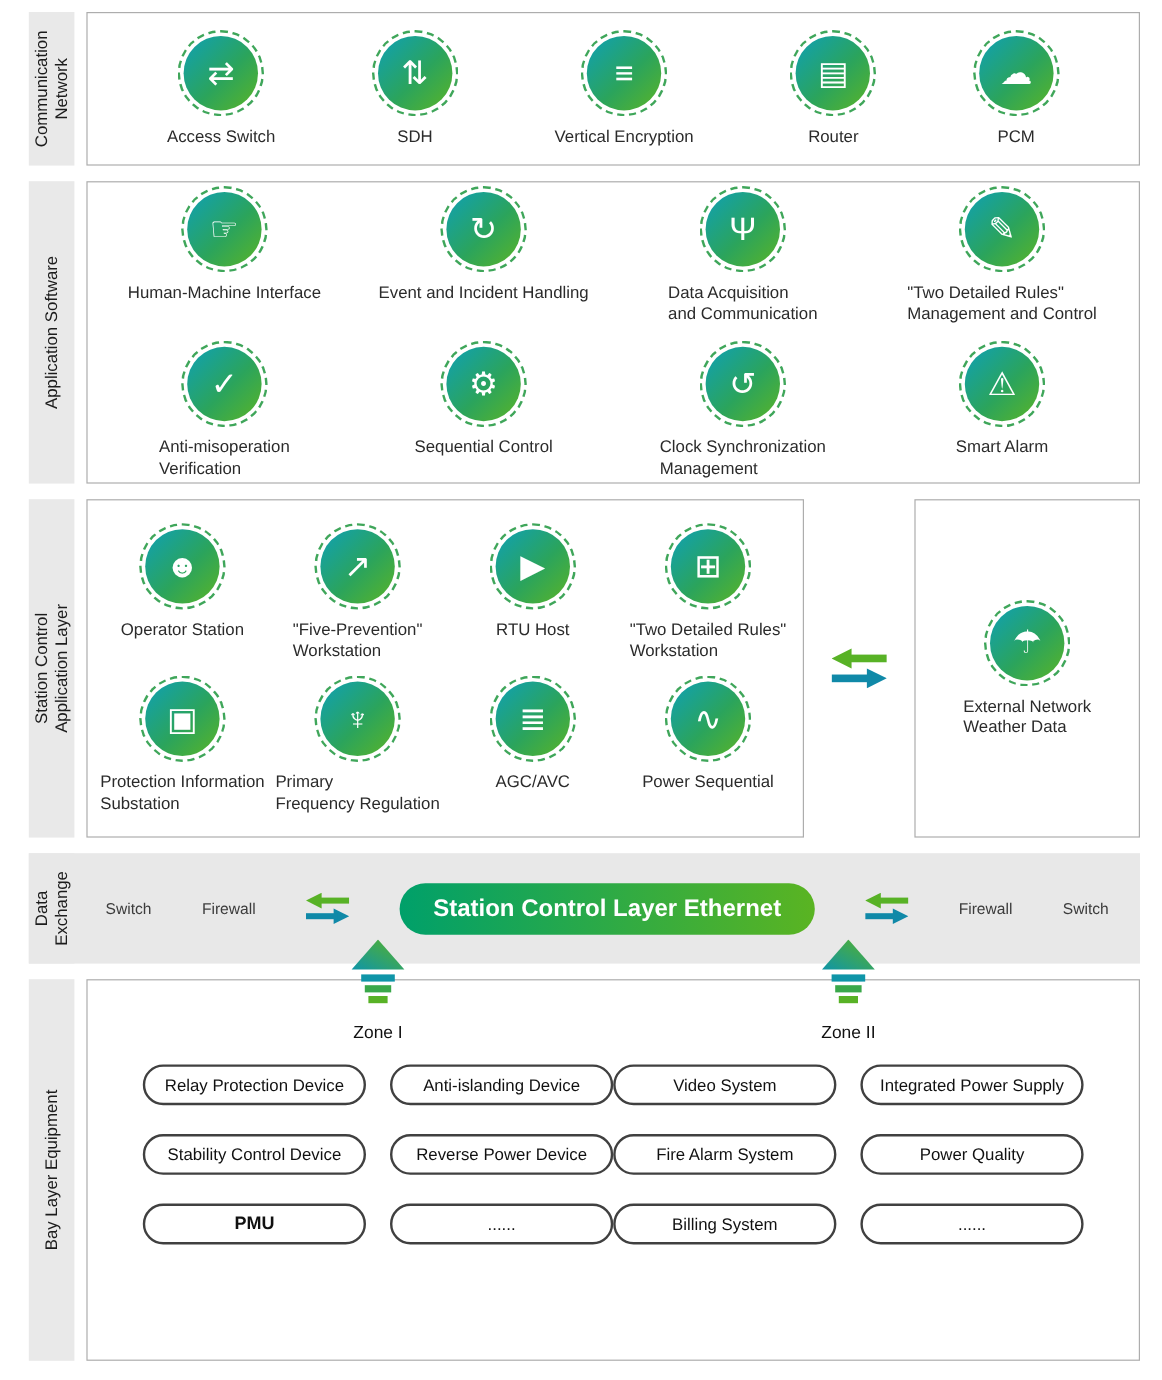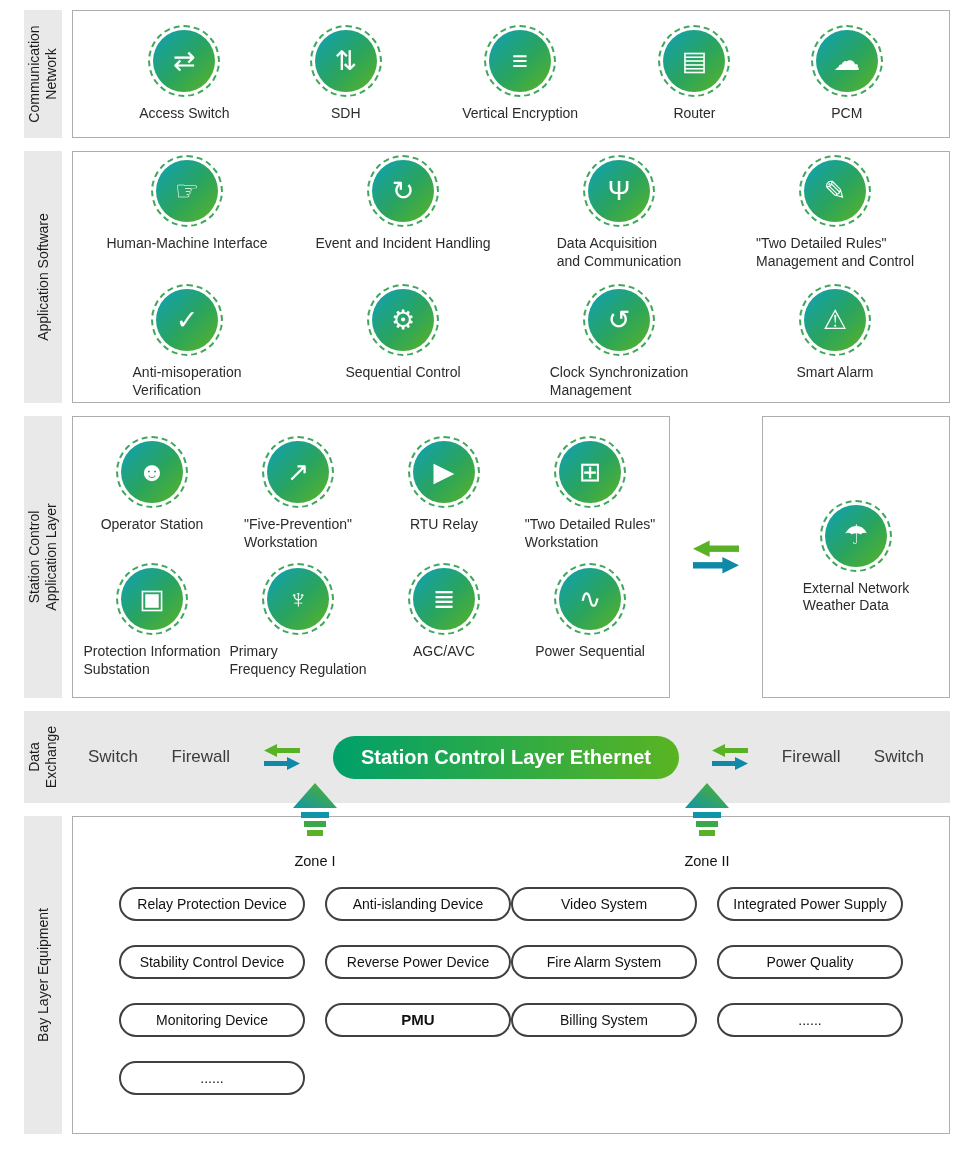--- a/index.html
+++ b/index.html
@@ -42,21 +42,21 @@
             row-gap:12px;padding:8px 6px;}
   .mid{flex:1;display:flex;align-items:center;justify-content:center;}
   .right-box{width:188px;display:flex;flex-direction:column;align-items:center;
              justify-content:center;gap:4px;padding:10px;}
 
   .exchange{flex:none;}
   .exchange.big{width:46px;height:34px;}
 
   .band4-content{flex:1;display:flex;align-items:center;justify-content:space-between;
                  padding:0 26px;}
-  .dx-text{font-size:17px;color:#3c3c3c;}
+  .dx-text{font-size:13px;color:#3c3c3c;}
   .eth-pill{background:linear-gradient(90deg,#00a06a 0%,#5ab422 100%);color:#fff;
             font-size:20px;font-weight:bold;padding:10px 28px;border-radius:22px;
             white-space:nowrap;}
 
   .bay-box{flex:1;display:flex;justify-content:space-between;padding:0 46px 14px;
            position:relative;}
   .zone-group{width:392px;position:relative;padding-top:70px;box-sizing:border-box;}
   .zone-arrow{position:absolute;top:-34px;left:50%;transform:translateX(-50%);}
   .zone-label{position:absolute;top:36px;left:50%;transform:translateX(-50%);
               font-size:14.5px;color:#111;}
@@ -219,21 +219,21 @@
             </div>
             <div class="icon-label">"Five-Prevention"
 Workstation</div>
           </div>
           <div class="icon-item">
             <div class="icon-ring">
               <div class="icon-circle">
                 <span class="glyph">▶</span>
               </div>
             </div>
-            <div class="icon-label">RTU Relay</div>
+            <div class="icon-label">RTU Host</div>
           </div>
           <div class="icon-item">
             <div class="icon-ring">
               <div class="icon-circle">
                 <span class="glyph">⊞</span>
               </div>
             </div>
             <div class="icon-label">"Two Detailed Rules"
 Workstation</div>
           </div>
@@ -337,21 +337,20 @@
     <rect x="9" y="29" width="28" height="6" fill="#0f95a8"></rect>
     <rect x="12" y="38" width="22" height="6" fill="#3aa84a"></rect>
     <rect x="15" y="47" width="16" height="6" fill="#58b226"></rect>
   </svg>
           <div class="zone-label">Zone I</div>
           <div class="pill-grid">
             <div class="pill">Relay Protection Device</div>
             <div class="pill">Anti-islanding Device</div>
             <div class="pill">Stability Control Device</div>
             <div class="pill">Reverse Power Device</div>
-            <div class="pill">Monitoring Device</div>
             <div class="pill bold">PMU</div>
             <div class="pill">......</div>
           </div>
         </div>
         <div class="zone-group">
           <svg class="zone-arrow" width="46" height="60" viewBox="0 0 46 60">
     <defs>
       <linearGradient id="zg" x1="0" y1="1" x2="1" y2="0">
         <stop offset="0" stop-color="#0f95a8"></stop>
         <stop offset="1" stop-color="#58b226"></stop>

